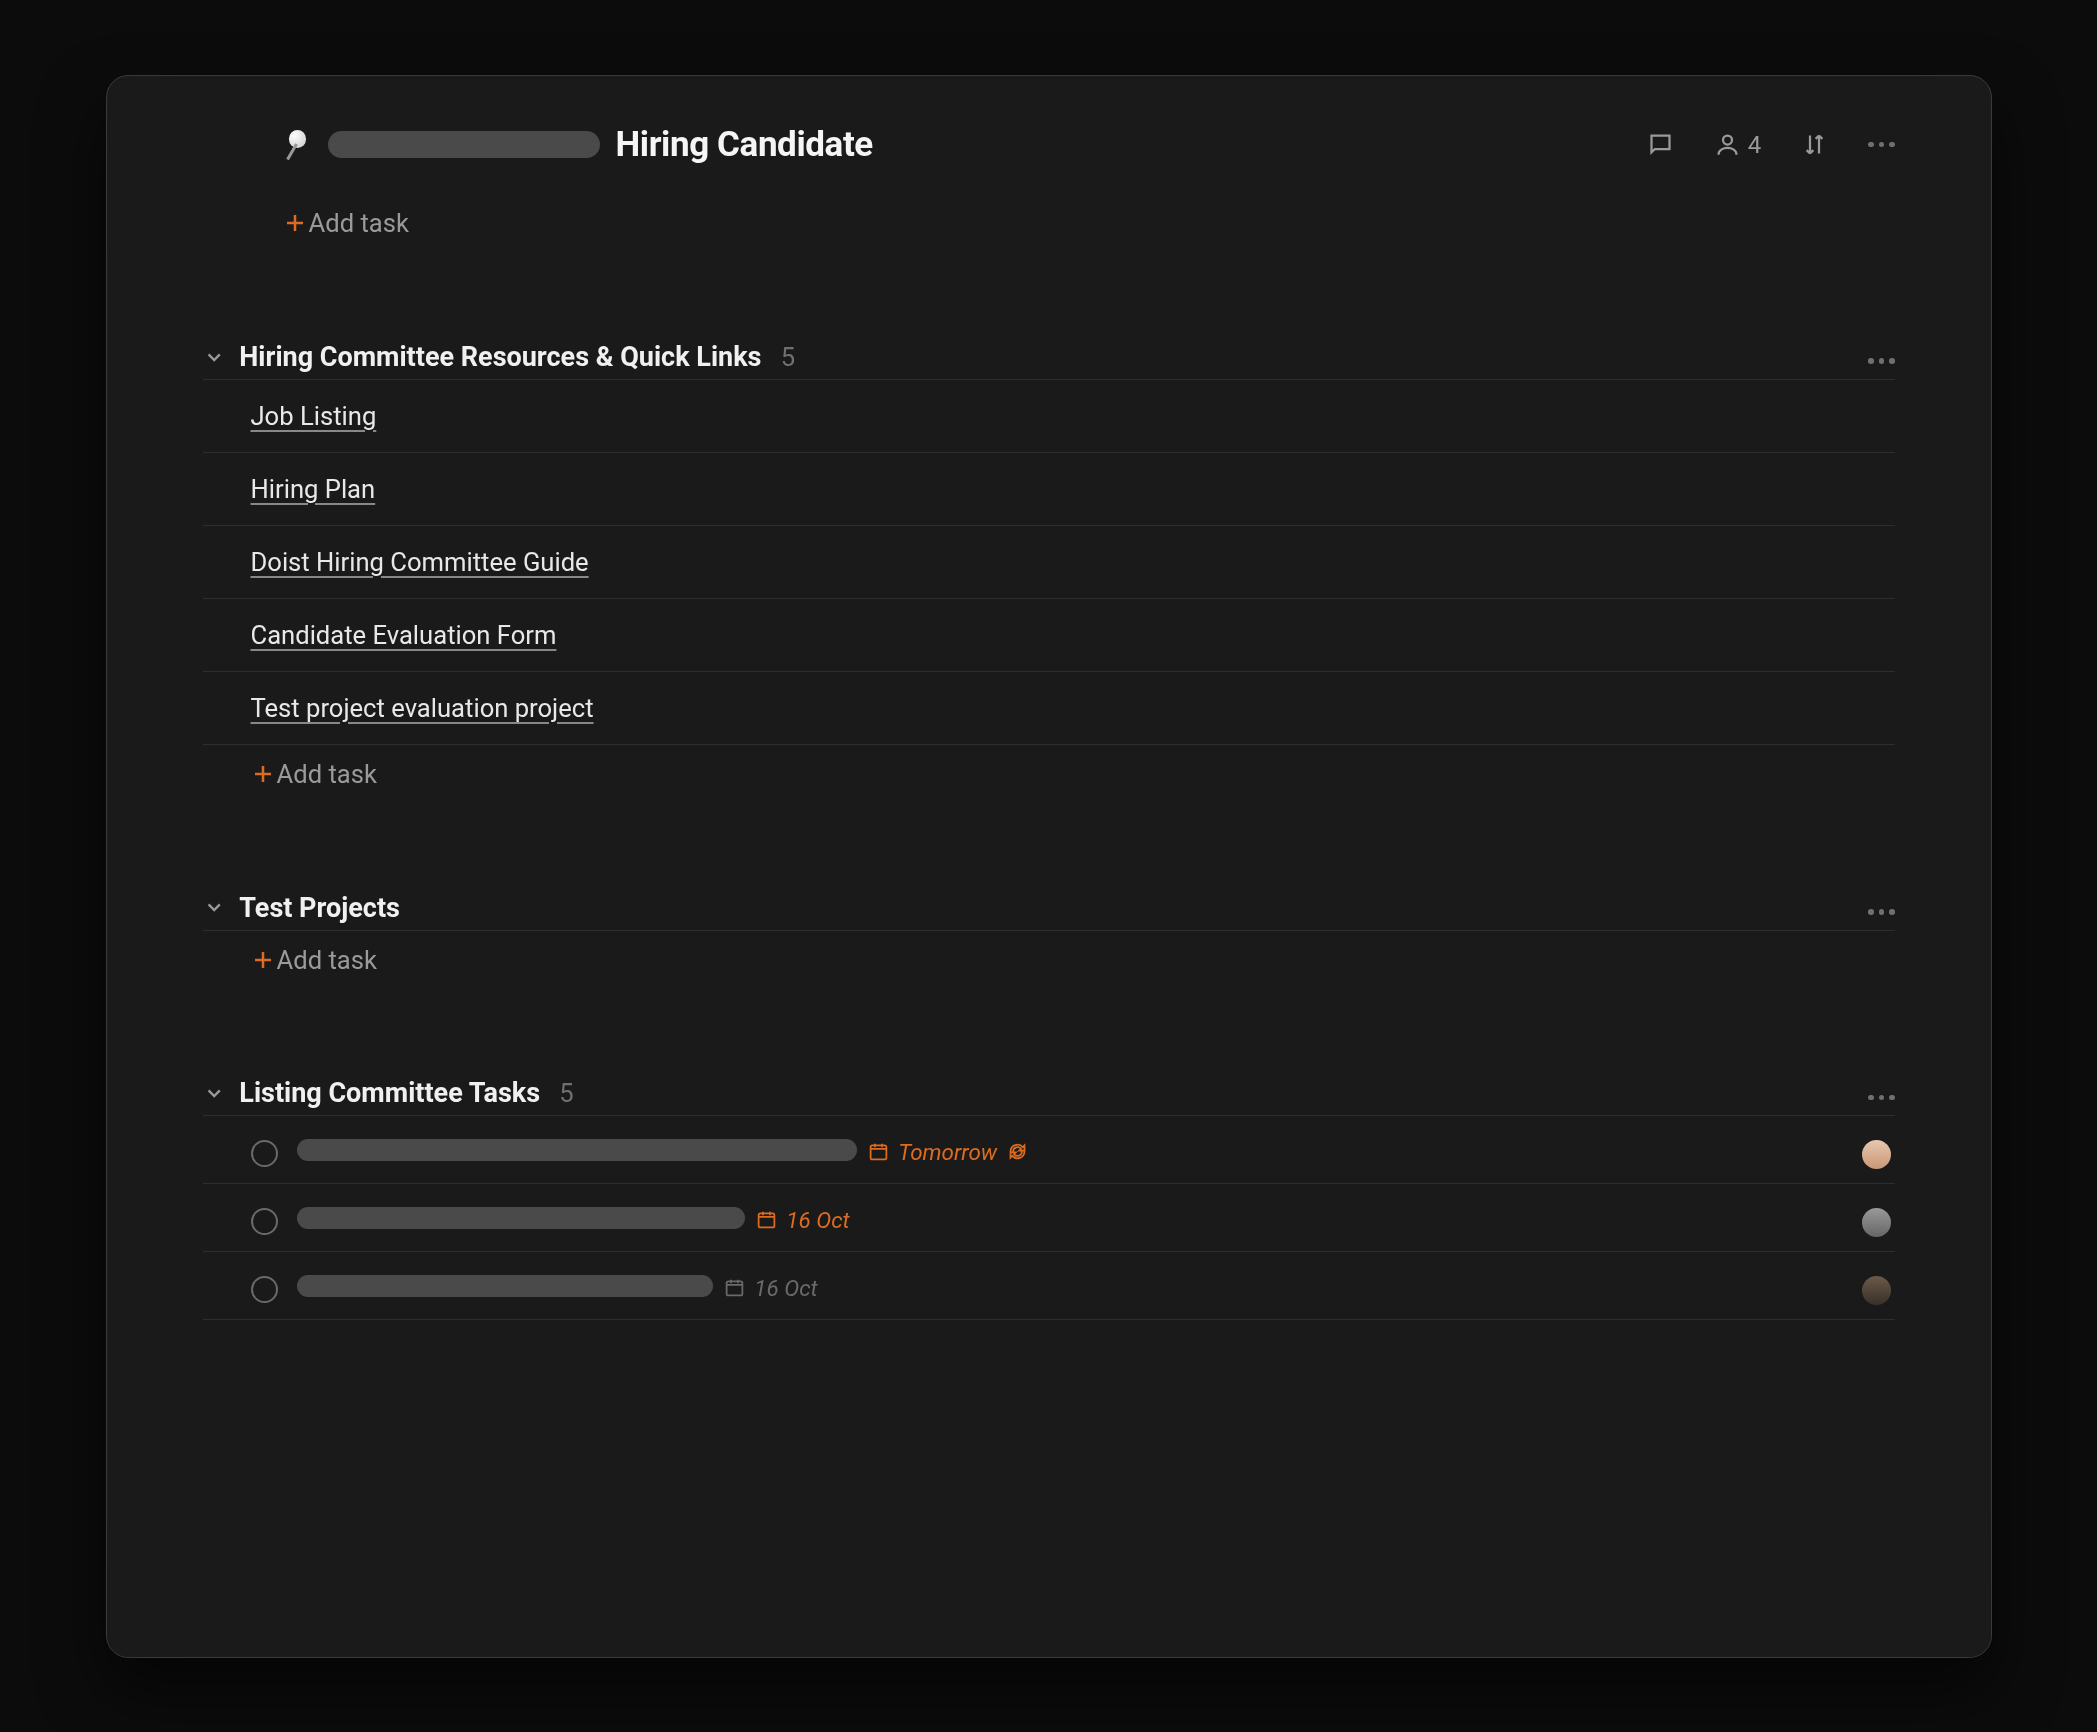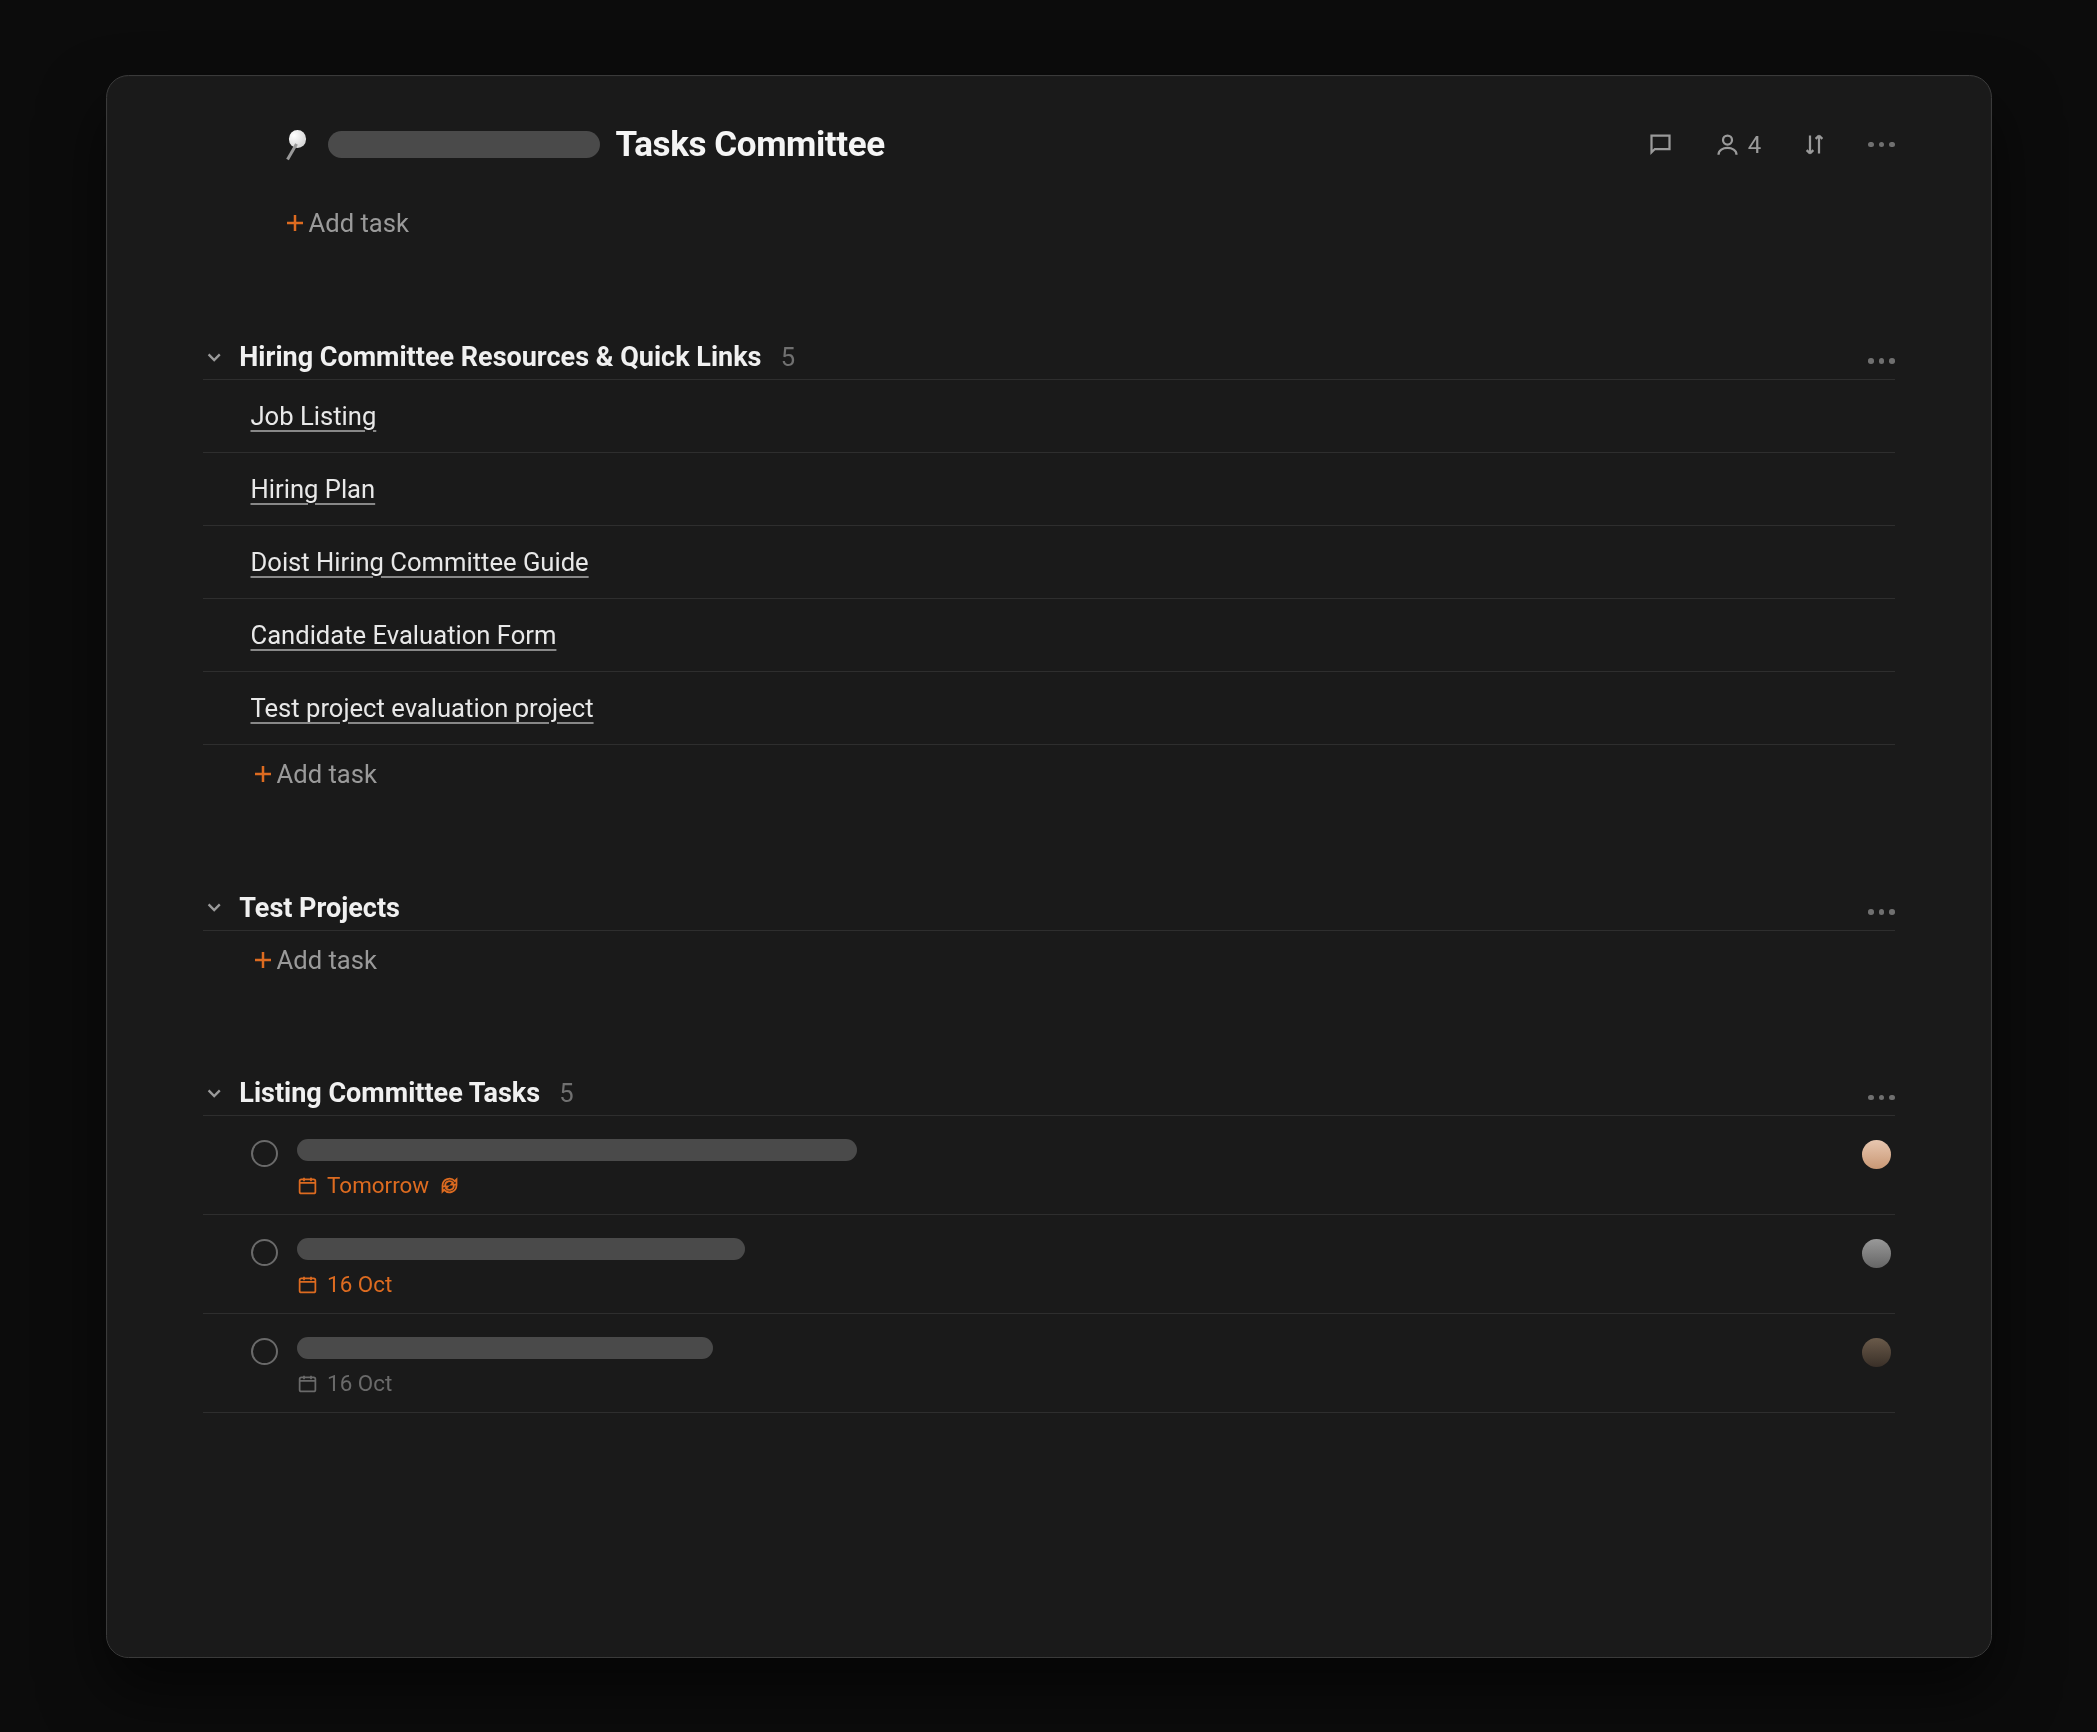--- a/index.html
+++ b/index.html
@@ -159,21 +159,21 @@
     border-bottom: 0.8px solid var(--divider);
     position:relative;
   }
   .task-checkbox {
     width:27px; height:27px; border-radius:50%;
     border: 2.4px solid #6a6a6a;
     flex:0 0 auto;
     margin-top:1.6px;
     cursor:pointer;
   }
-  .task-body { flex:1; display:flex; flex-direction:column; gap:11.2px; }
+  .task-body { flex:1; display:flex; gap:11.2px;font-style:italic; }
   .task-title-pill {
     height:22.4px; border-radius:11.2px; background: var(--placeholder-pill);
   }
   .task-meta {
     display:flex; align-items:center; gap:9.6px;
     color: var(--accent);
     font-size:22.4px;
   }
   .task-meta.muted { color: #6a6a6a; }
   .task-meta svg { width:21px; height:21px; stroke: currentColor; fill:none; }
@@ -197,21 +197,21 @@
 </head>
 <body>
 
 <div class="stage">
   <div class="window">
     <div class="content">
 
       <div class="header">
         <div class="pin"></div>
         <div class="org-pill"></div>
-        <div class="title">Tasks Committee</div>
+        <div class="title">Hiring Candidate</div>
         <div class="header-actions">
           <div class="icon-btn">
             <svg viewBox="0 0 24 24" stroke-width="2">
                 <path d="M4 4h16v12H7l-3 3z"></path>
               </svg>
           </div>
           <div class="icon-btn">
             <svg viewBox="0 0 24 24" stroke-width="2">
                 <circle cx="12" cy="8" r="4"></circle>
                 <path d="M4 21c0-4 4-6 8-6s8 2 8 6"></path>

